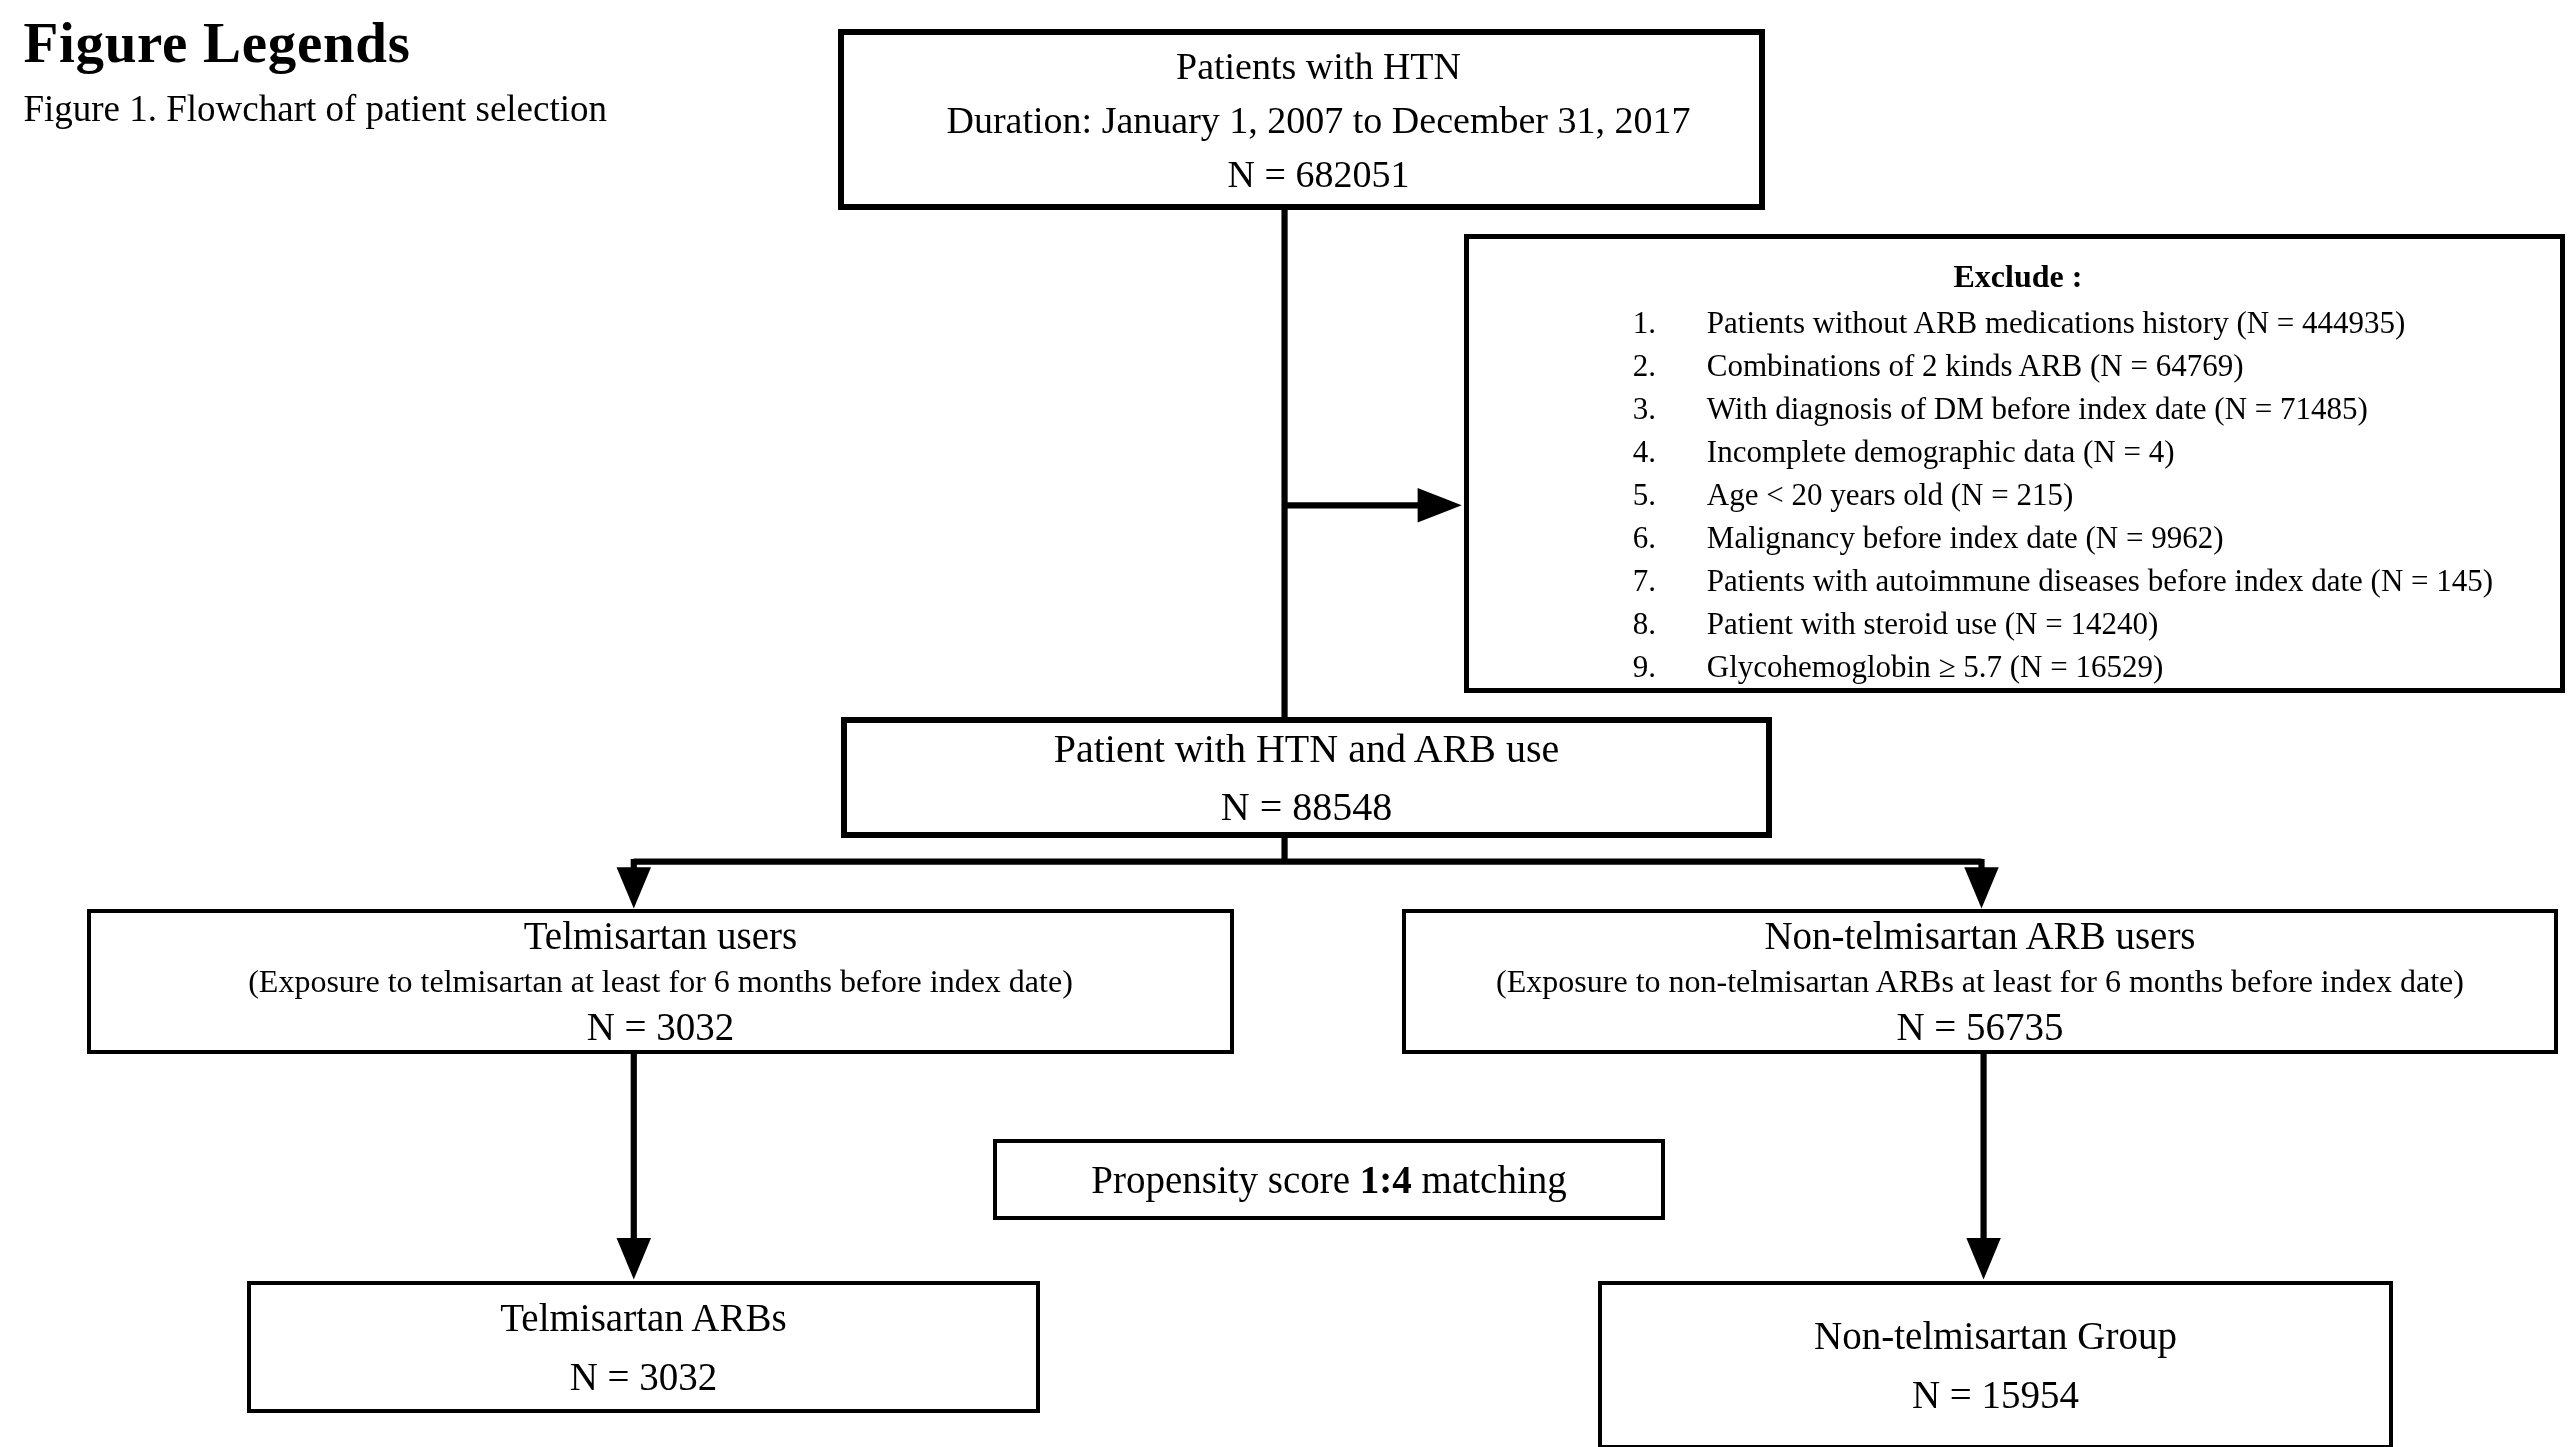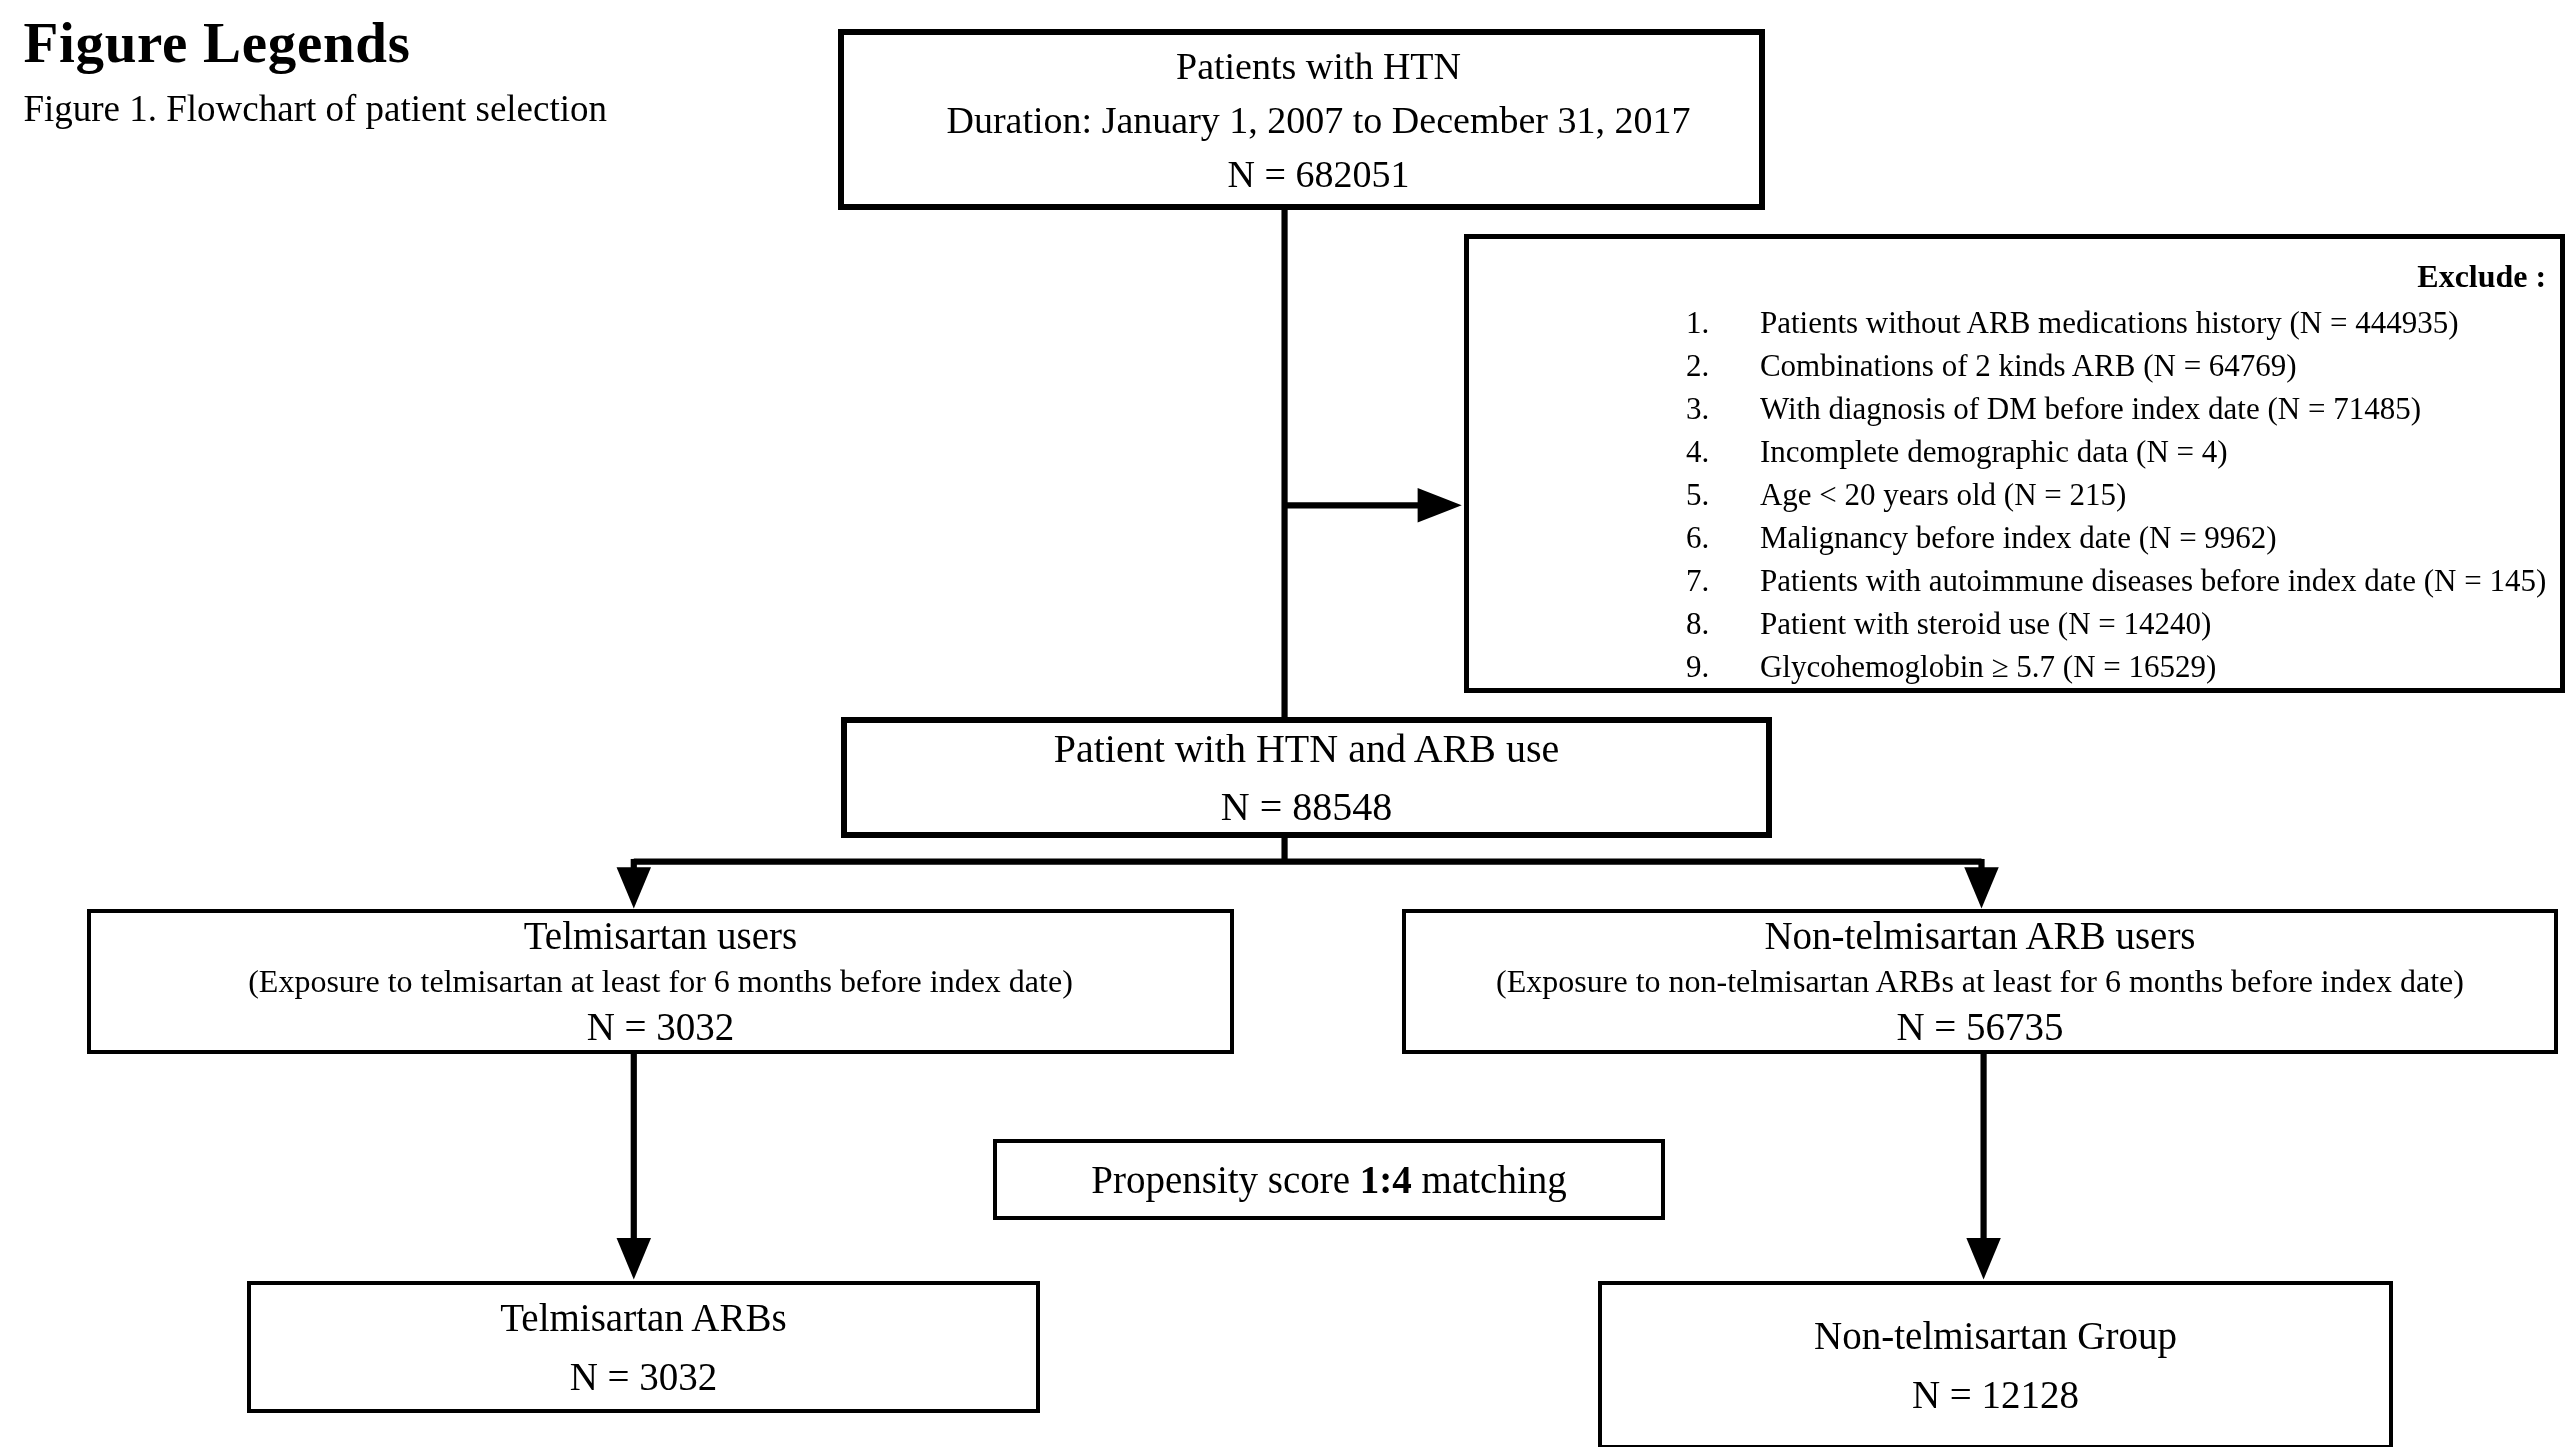--- a/index.html
+++ b/index.html
@@ -44,21 +44,21 @@
 
   .box.top-box   { left:838px; top:29px;   width:927px; height:181px; border-width:6.9px;padding-left:34px; }
   .box.top-box .ln{ line-height:54px; font-size:38px; }
 
   .box.middle-box{ left:841px; top:717px; width:931px; height:121px; border-width:6.9px; }
   .box.middle-box .ln{ font-size:40px; line-height:58px; }
 
   .box.exclude-box{
     left:1464px; top:234px; width:1101px; height:459px;
     border-width:5.5px;
-    align-items:flex-end; justify-content:flex-start;
+    align-items:center; justify-content:flex-start;
     text-align:left; padding:15px 13.8px 6.9px 20.7px;
   }
   .exclude-header{ font-size:32px; font-weight:bold; line-height:44px; }
   .exclude-list{ margin-left:90px; margin-top:2.8px; }
   .exclude-item{ display:flex; font-size:31px; line-height:43px; white-space:nowrap; }
   .exclude-item .item-num{ width:44px; text-align:left; flex:0 0 auto; }
   .exclude-item .item-text{ margin-left:30px; }
 
   .box.left-user-box { left:87px;  top:909px; width:1147px; height:145px; }
   .box.right-user-box{ left:1402px; top:909px; width:1156px; height:145px; }
@@ -176,17 +176,17 @@
     <div class="ln"><span>Propensity score </span><span class="ratio">1:4</span><span> matching</span></div>
   </div>
 
   <div class="box left-group-box">
     <div class="ln">Telmisartan ARBs</div>
     <div class="ln">N = 3032</div>
   </div>
 
   <div class="box right-group-box">
     <div class="ln">Non-telmisartan Group</div>
-    <div class="ln">N = 12128</div>
+    <div class="ln">N = 15954</div>
   </div>
 
 </div>
 
 
 </body></html>

